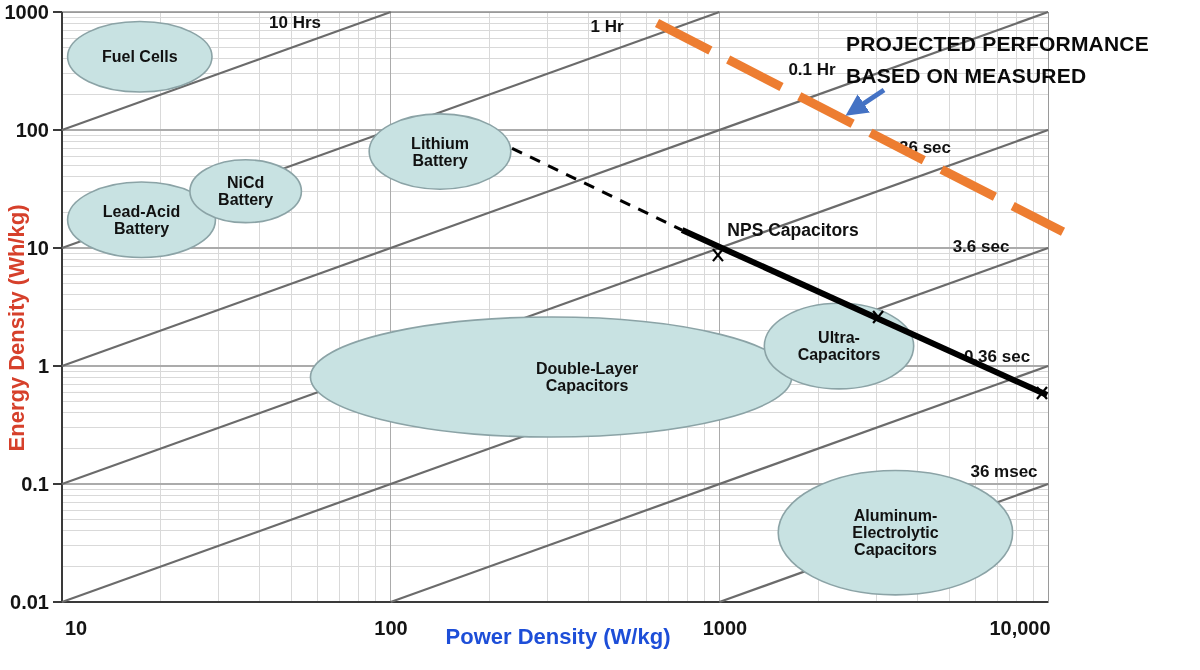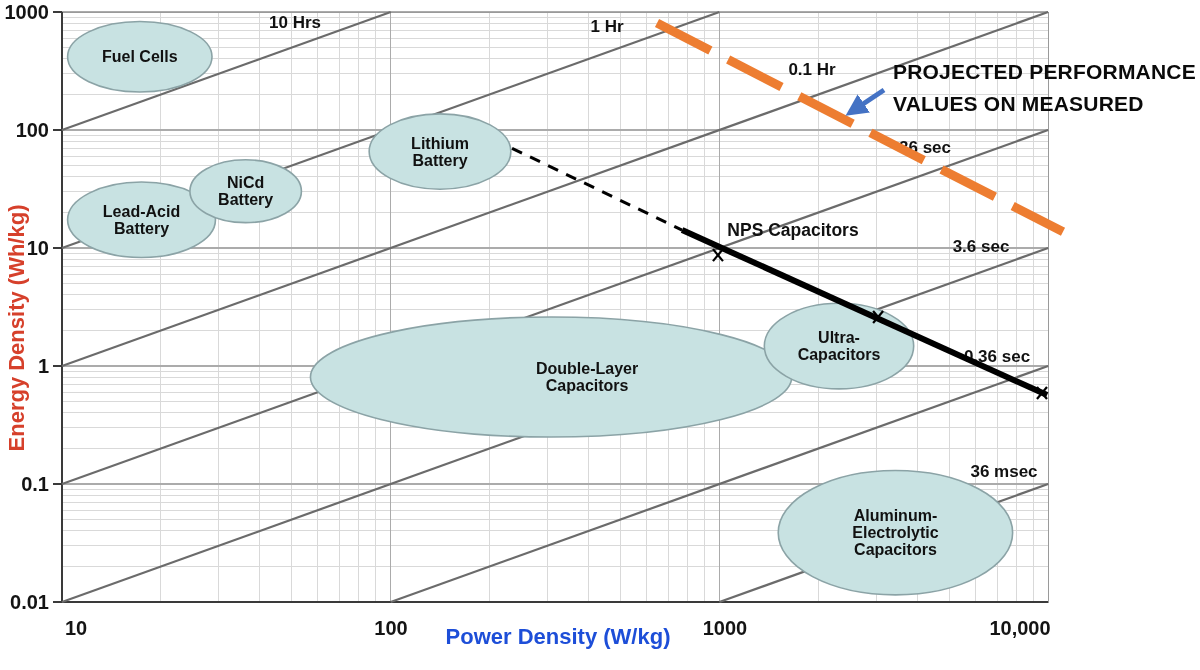--- a/index.html
+++ b/index.html
@@ -2,22 +2,22 @@
 <html><head>
 <meta charset="utf-8">
 <style>
   html,body{margin:0;padding:0;background:#ffffff;}
   body{width:1200px;height:670px;font-family:"Liberation Sans",sans-serif;}
   .stage{position:relative;width:1200px;height:670px;background:#ffffff;overflow:hidden;}
   #chart-svg{position:absolute;left:0;top:0;}
   .axis-title{position:absolute;font-weight:bold;font-size:22px;white-space:nowrap;}
   .axis-title.y{left:17px;top:328px;transform:translate(-50%,-50%) rotate(-90deg);}
   .axis-title.x{left:558px;top:637px;transform:translate(-50%,-50%);}
-  .annotation{position:absolute;left:893px;top:28px;color:#0a0a0a;font-weight:bold;
-              font-size:21px;line-height:32px;letter-spacing:0.2px;white-space:nowrap;margin-top:28px;}
+  .annotation{position:absolute;left:846px;top:28px;color:#0a0a0a;font-weight:bold;
+              font-size:21px;line-height:32px;letter-spacing:0.2px;white-space:nowrap;}
 </style>
 </head>
 <body>
 
 <div class="stage">
   <svg id="chart-svg" width="1200" height="670">
       <defs>
         <marker id="ah" viewBox="0 0 10 10" refX="7" refY="5" markerWidth="4.4" markerHeight="4.4" orient="auto">
           <path d="M0,0 L10,5 L0,10 z" fill="#4472C4"></path>
         </marker>
@@ -154,15 +154,15 @@
       <text x="49" y="609" text-anchor="end" fill="#141414" font-family="&quot;Liberation Sans&quot;,sans-serif" font-size="20" font-weight="bold">0.01</text>
       <text x="76" y="635" text-anchor="middle" fill="#141414" font-family="&quot;Liberation Sans&quot;,sans-serif" font-size="20" font-weight="bold">10</text>
       <text x="391" y="635" text-anchor="middle" fill="#141414" font-family="&quot;Liberation Sans&quot;,sans-serif" font-size="20" font-weight="bold">100</text>
       <text x="725" y="635" text-anchor="middle" fill="#141414" font-family="&quot;Liberation Sans&quot;,sans-serif" font-size="20" font-weight="bold">1000</text>
       <text x="1020" y="635" text-anchor="middle" fill="#141414" font-family="&quot;Liberation Sans&quot;,sans-serif" font-size="20" font-weight="bold">10,000</text>
     </svg>
   <div class="axis-title y" style="color: rgb(214, 64, 43);">Energy Density (Wh/kg)</div>
   <div class="axis-title x" style="color: #1d4ed8;">Power Density (W/kg)</div>
   <div class="annotation">
     <div>PROJECTED PERFORMANCE</div>
-    <div>VALUES ON MEASURED</div>
+    <div>BASED ON MEASURED</div>
   </div>
 </div>
 
 </body></html>

